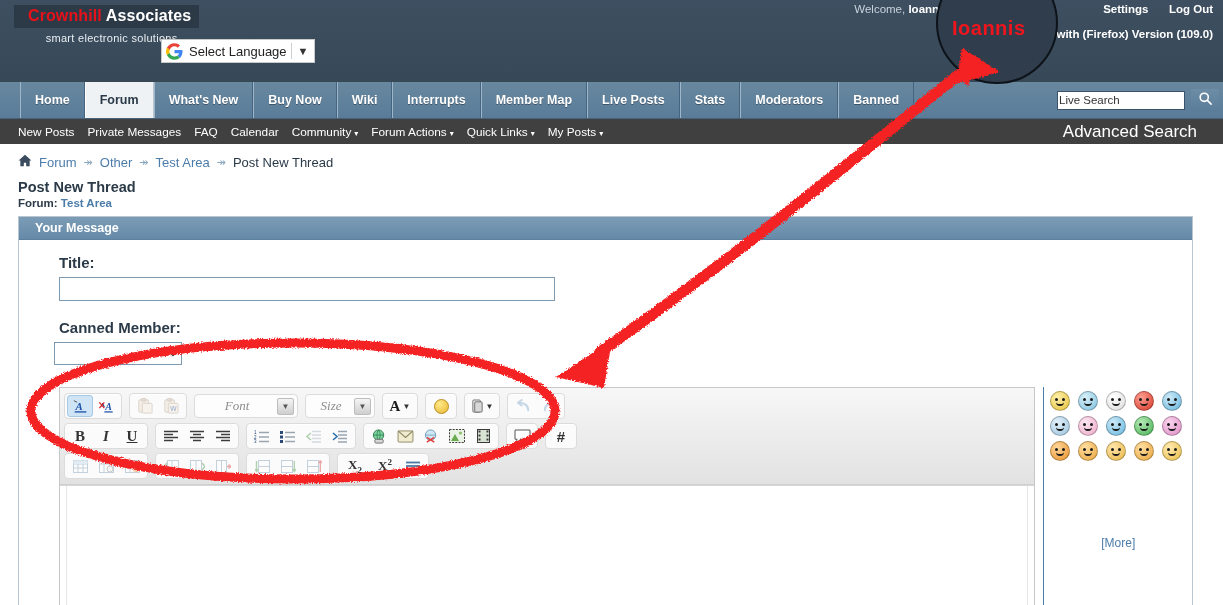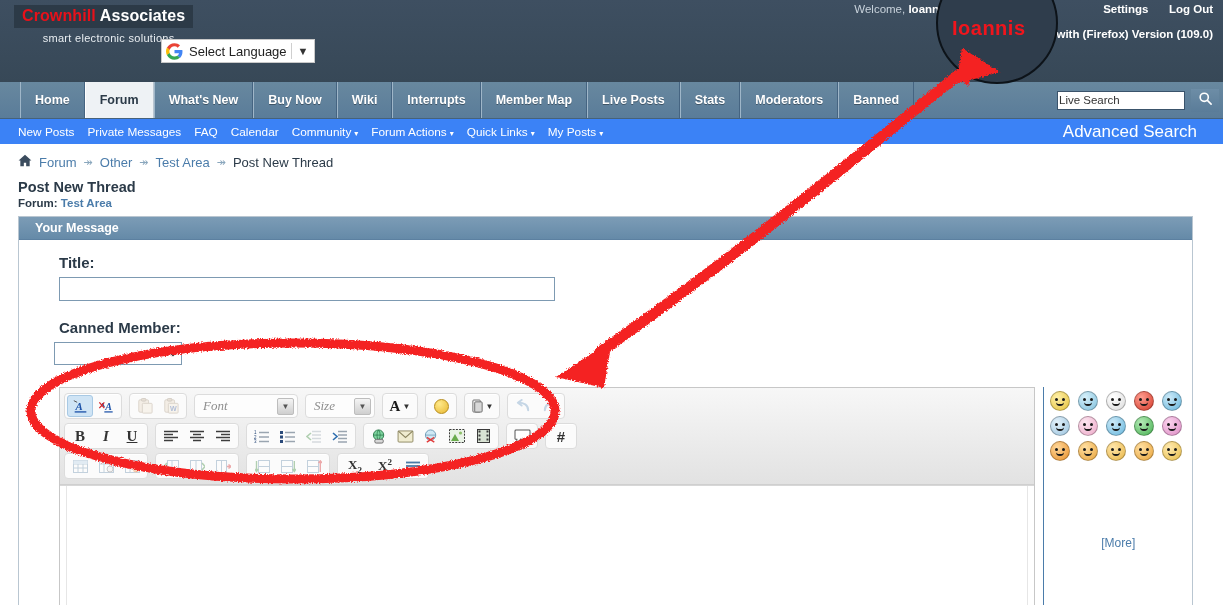--- a/index.html
+++ b/index.html
@@ -15,21 +15,21 @@
   
   .top-header{
     position:relative;
     height:82px;
     background:#3b4c5e;
     background:linear-gradient(#3e4f61,#374857);
   }
   .logo-wrap{ position:absolute; left:14px; top:5px; }
   .logo-box{
     background:#2c3a47; display:inline-block;
-    padding:2px 8px 3px 8px;
+    padding:2px 8px 3px 14px;
     font-size:16px; font-weight:bold; letter-spacing:.1px;text-align:center;
   }
   .logo-crown{ color:#e8111a; }
   .logo-assoc{ color:#ffffff; }
   .logo-tag{
     color:#e9eef2; font-size:11px; margin-top:4px;
     text-align:center; letter-spacing:.3px; padding-left:10px;
   }
   .lang-box{
     position:absolute; left:161px; top:39px;
@@ -84,21 +84,21 @@
     font-family:"Liberation Sans", sans-serif;
   }
   .search-btn{
     width:28px; height:23px; margin-left:6px;
     background:linear-gradient(#6d8da6,#5a7c99);
     border:none; display:flex; align-items:center; justify-content:center;
     cursor:pointer;
   }
 
   .subnav{
-    height:25px; background:#3b82f6; display:flex; align-items:center;
+    height:25px; background:#404040; display:flex; align-items:center;
     padding-left:18px; font-size:11.8px; color:#ffffff; position:relative;
   }
   .subnav a{ color:#fff; margin-right:13px; cursor:pointer; white-space:nowrap; }
   .subnav .caret{ font-size:8px; margin-left:3px; }
   .subnav .adv{
     position:absolute; right:26px; font-size:17px; color:#fff; cursor:pointer;
   }
 
   
   .crumbs{
@@ -175,21 +175,21 @@
   }
   .tb-btn.wide{ width:30px; }
   .tb-btn.on{ background:#cfe4f5; border:1px solid #a8c9e4; }
   .tb-btn.dim{ opacity:.38; }
   .tb-dd{
     display:flex; align-items:center; height:24px; padding:0 3px 0 8px;
     background:#fdfdfd; border:1px solid #dcdcdc; border-radius:4px;
     margin-right:7px; cursor:pointer;
   }
   .tb-dd .dlabel{
-    font-size:13px; color:#8d8d8d; font-style:italic; font-family:"Liberation Serif", serif;
+    font-size:13px; color:#8d8d8d; font-style:italic; font-family:"Liberation Serif", serif;text-align:center;
   }
   .tb-dd.font .dlabel{ width:68px; }
   .tb-dd.size .dlabel{ width:34px; }
   .dd-arrow{
     width:17px; height:17px; margin-left:6px;
     background:linear-gradient(#f4f4f4,#cfcfcf);
     border:1px solid #bdbdbd; border-radius:2px;
     display:flex; align-items:center; justify-content:center;
     font-size:8px; color:#555;
   }

